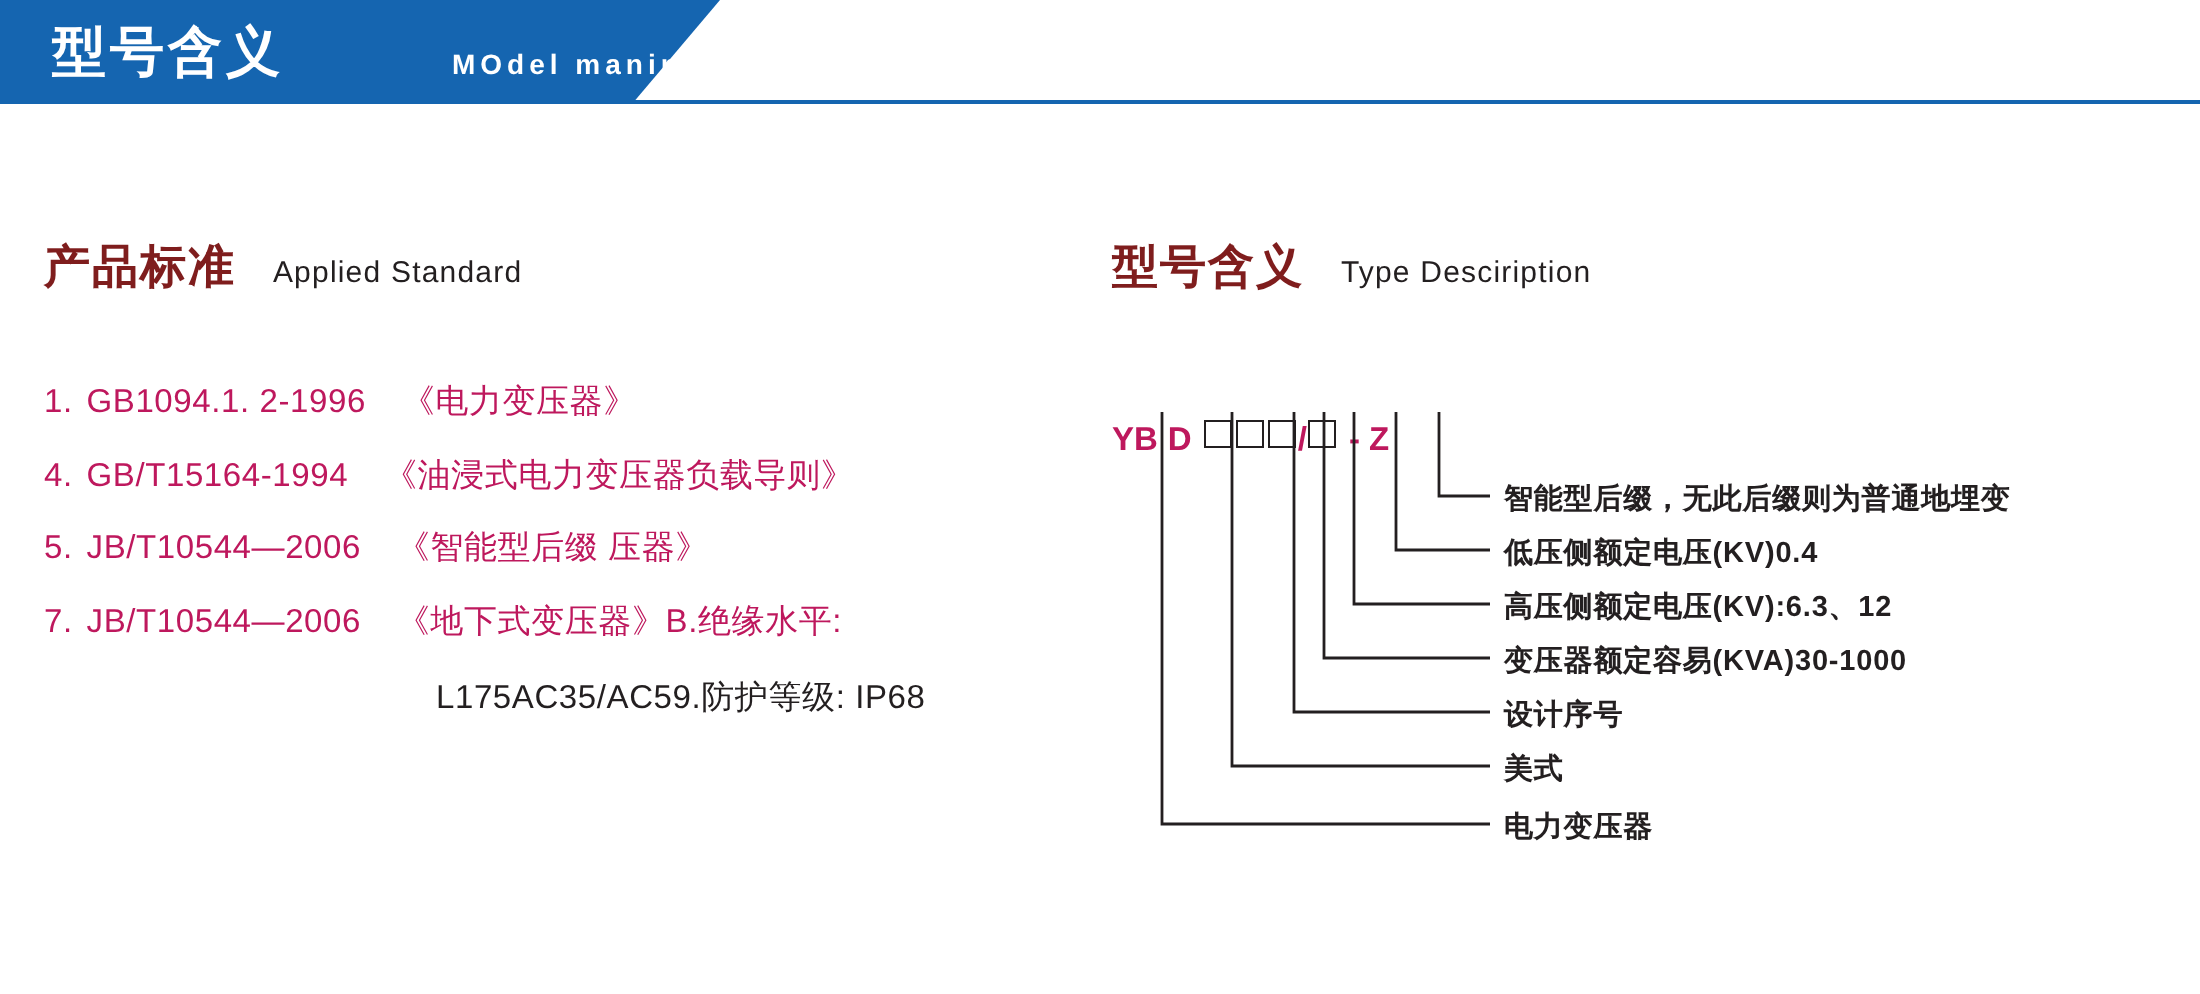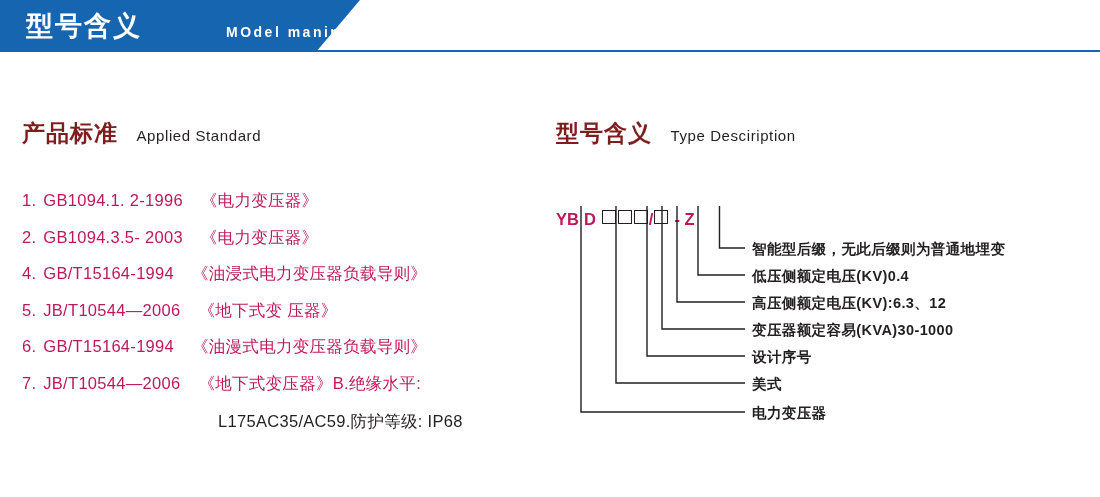--- a/index.html
+++ b/index.html
@@ -178,38 +178,28 @@
   <span class="en">Type Desciription</span>
 </div>
 
 <div class="std-list">
   <div class="std-item">
     <span class="num">1.</span>
     <span class="code">GB1094.1. 2-1996</span>
     <span class="title">《电力变压器》</span>
   </div>
   <div class="std-item">
-    <span class="num">2.</span>
-    <span class="code">GB1094.3.5- 2003</span>
-    <span class="title">《电力变压器》</span>
-  </div>
-  <div class="std-item">
     <span class="num">4.</span>
     <span class="code">GB/T15164-1994</span>
     <span class="title">《油浸式电力变压器负载导则》</span>
   </div>
   <div class="std-item">
     <span class="num">5.</span>
     <span class="code">JB/T10544—2006</span>
-    <span class="title">《地下式变 压器》</span>
-  </div>
-  <div class="std-item">
-    <span class="num">6.</span>
-    <span class="code">GB/T15164-1994</span>
-    <span class="title">《油漫式电力变压器负载导则》</span>
+    <span class="title">《智能型后缀 压器》</span>
   </div>
   <div class="std-item">
     <span class="num">7.</span>
     <span class="code">JB/T10544—2006</span>
     <span class="title">《地下式变压器》B.绝缘水平:</span>
   </div>
   <div class="std-sub">L175AC35/AC59.防护等级: IP68</div>
 </div>
 
 <div class="type-wrap">

